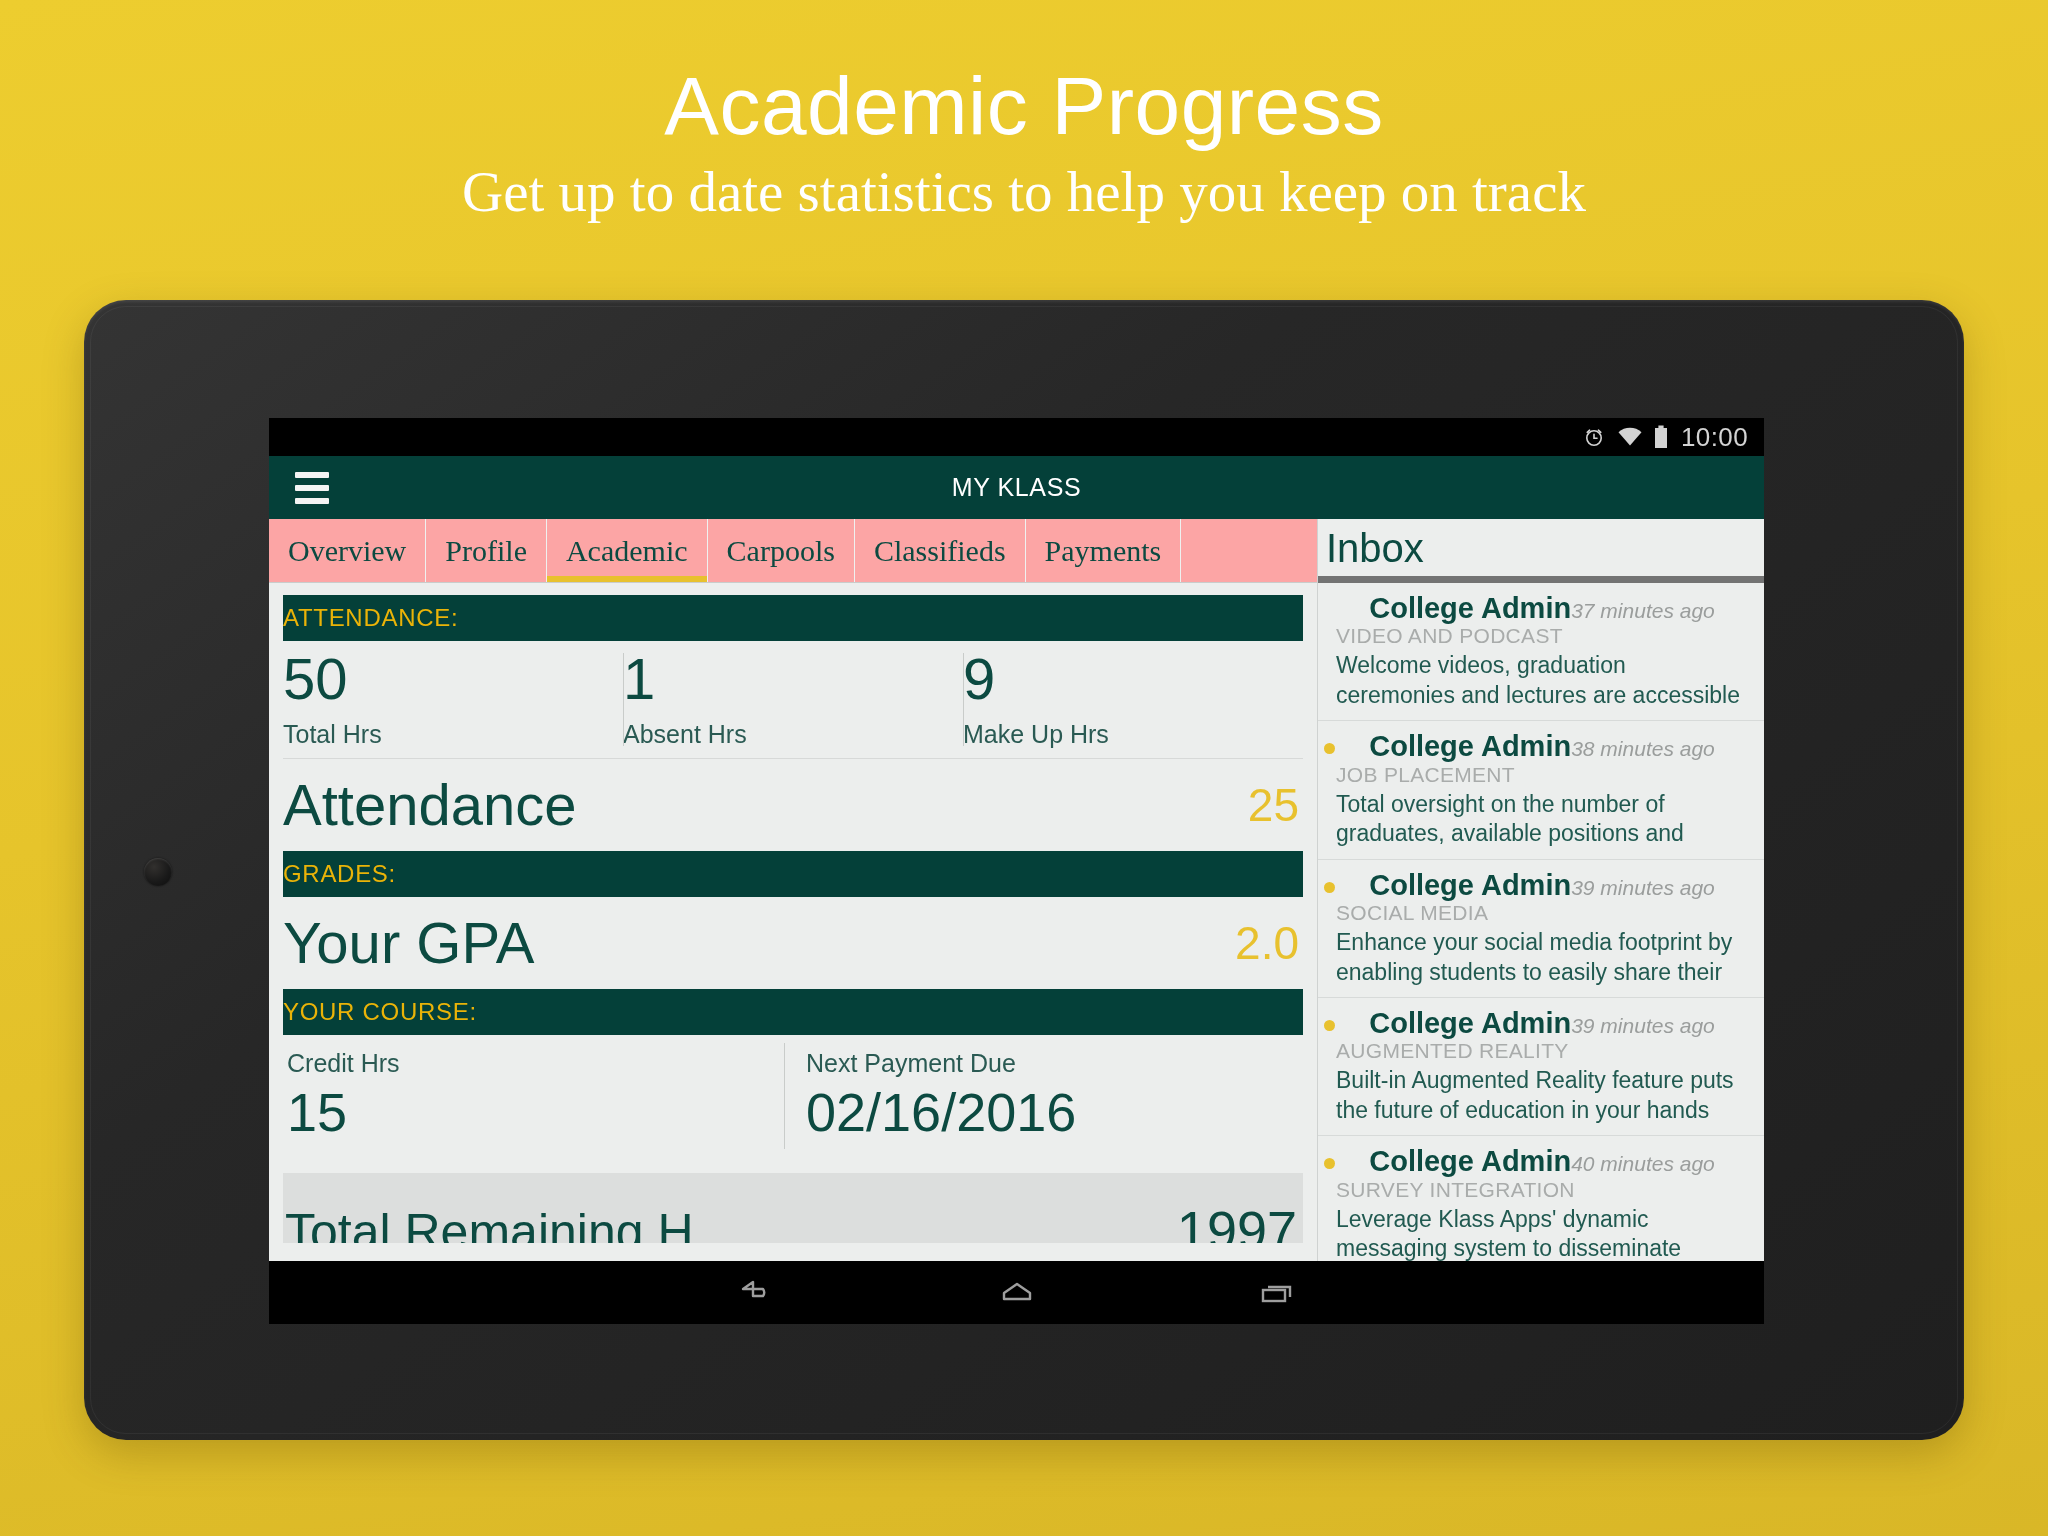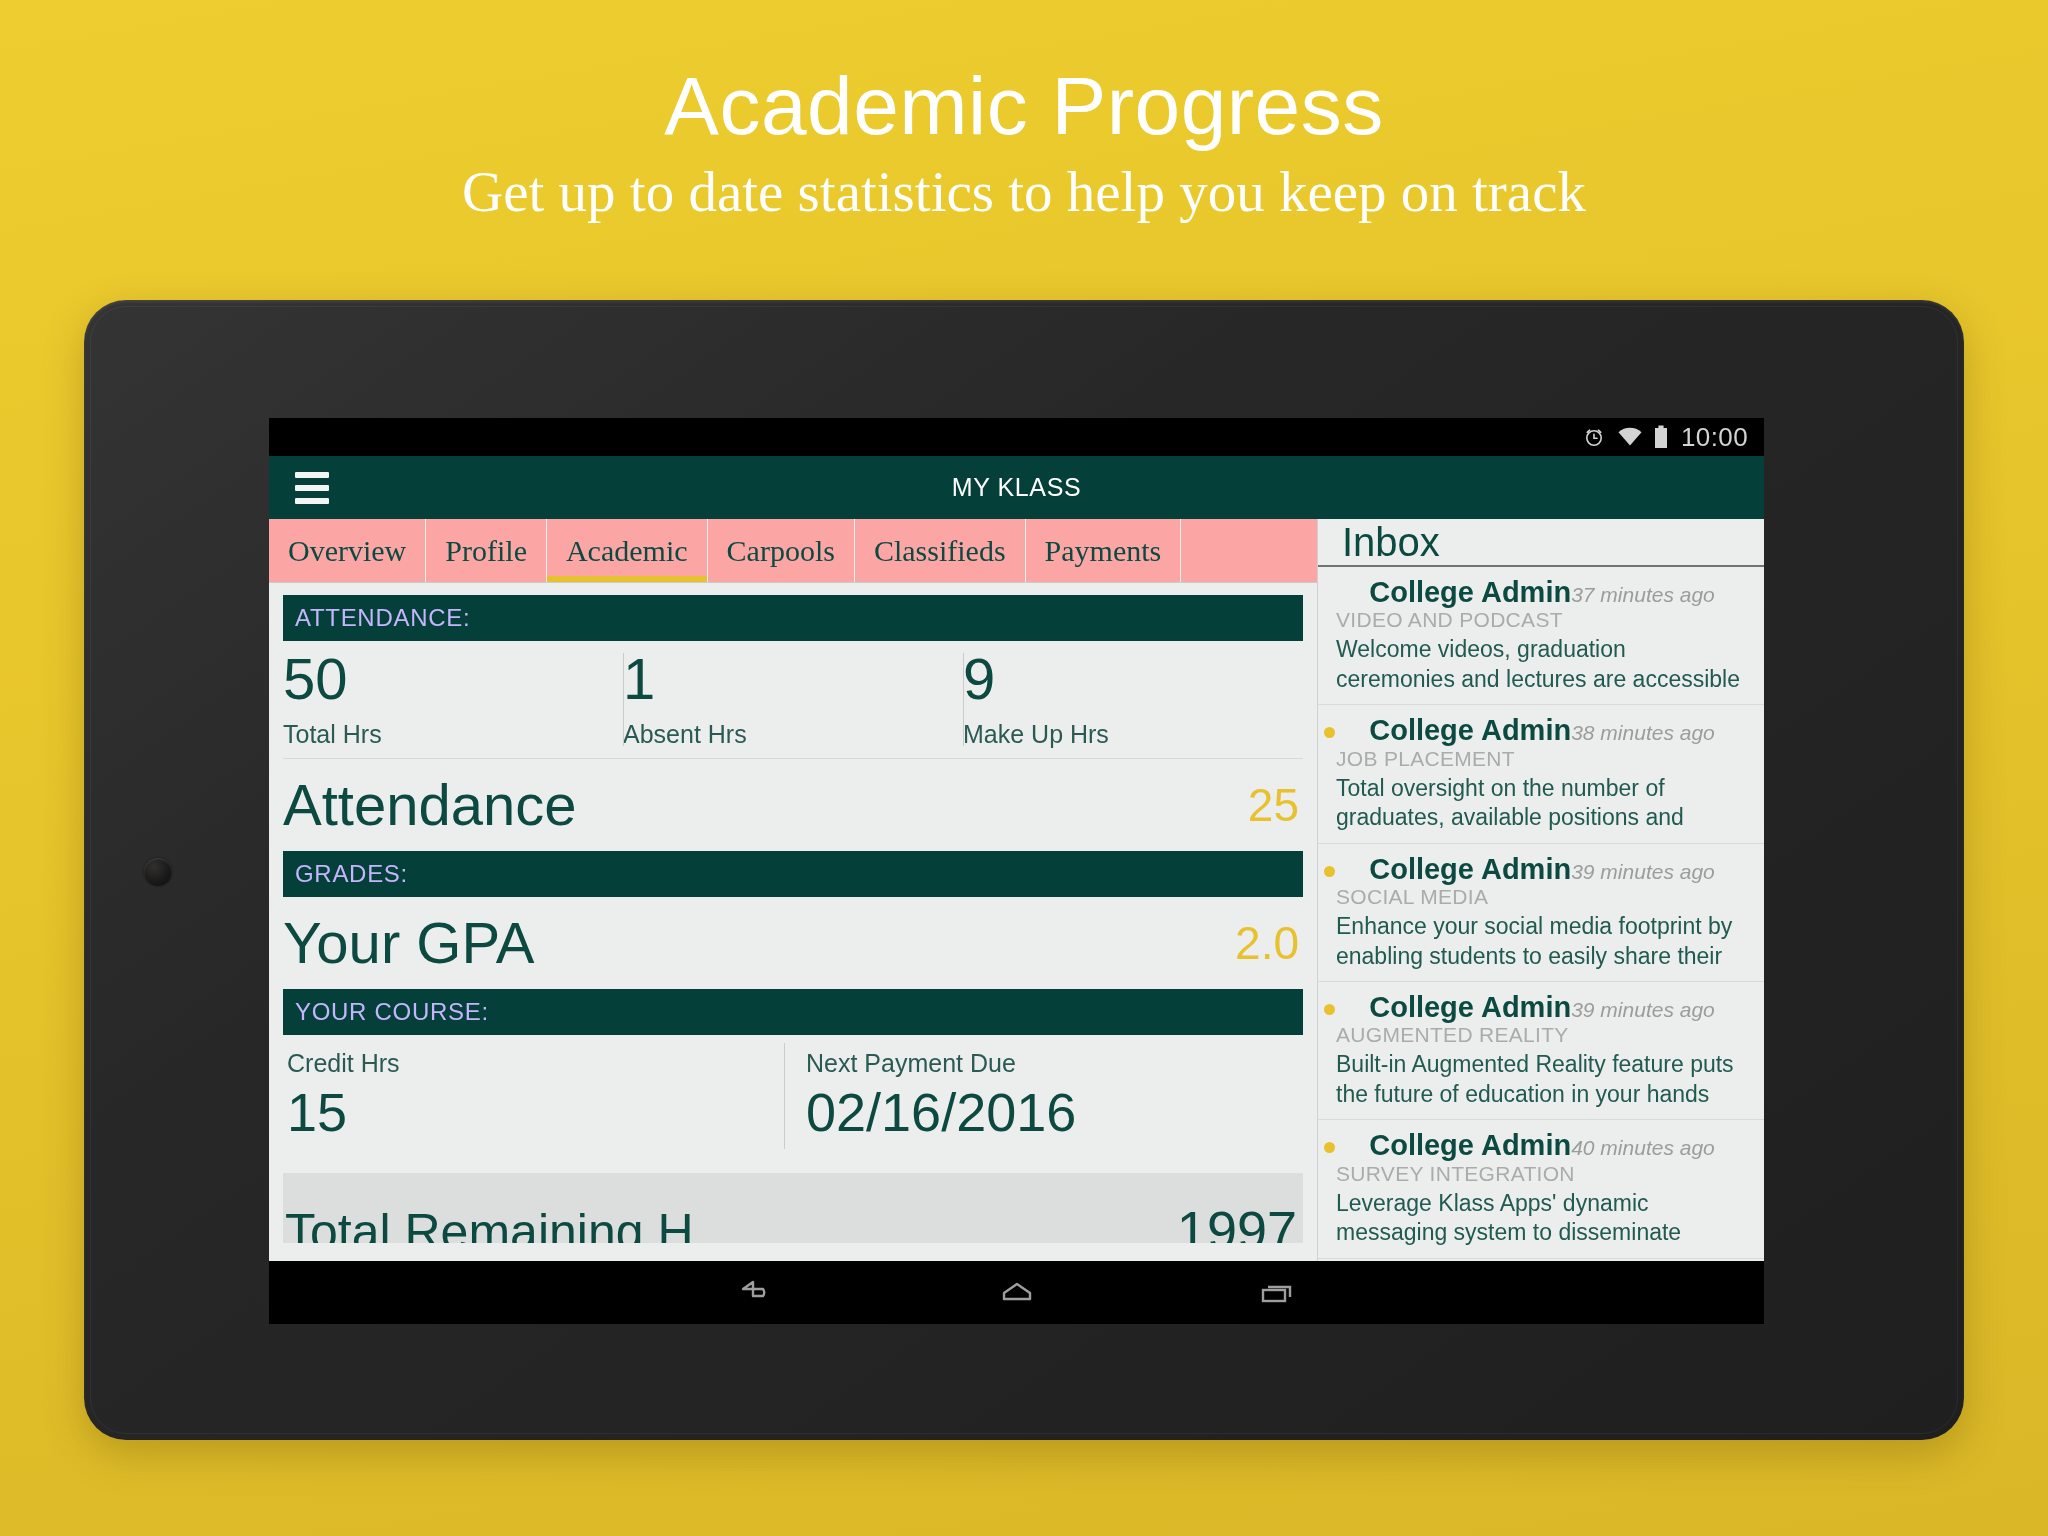--- a/index.html
+++ b/index.html
@@ -186,22 +186,22 @@
     border-right: none;
   }
 
   
   .sec-bar {
     margin: 0 14px;
     background: #044039;
     height: 46px;
     display: flex;
     align-items: center;
-    padding-left: 12px;
-    color: #c4b5fd;
+    padding-left: 0;
+    color: #eab308;
     font-size: 24px;
     letter-spacing: 0.7px;
   }
 
   
   .stats {
     display: flex;
     margin: 0 14px;
     background: #eceeed;
     height: 118px;
@@ -309,26 +309,26 @@
   }
   .cutoff-value {
     color: #0c4a41;
     font-size: 54px;
     line-height: 1;
     transform: translateY(14px);
   }
 
   
   .inbox-head {
-    height: 48px;
-    display: flex;
-    align-items: center;
-    padding-left: 24px;
+    height: 64px;
+    display: flex;
+    align-items: center;
+    padding-left: 8px;
     background: #eceeed;
-    border-bottom: 2px solid #737373;
+    border-bottom: 7px solid #737373;
   }
   .inbox-title {
     color: #0c4a41;
     font-size: 40px;
     font-weight: 400;
     line-height: 1;
   }
   .msg {
     padding: 10px 16px 10px 18px;
     border-bottom: 1px solid #d7dad9;

